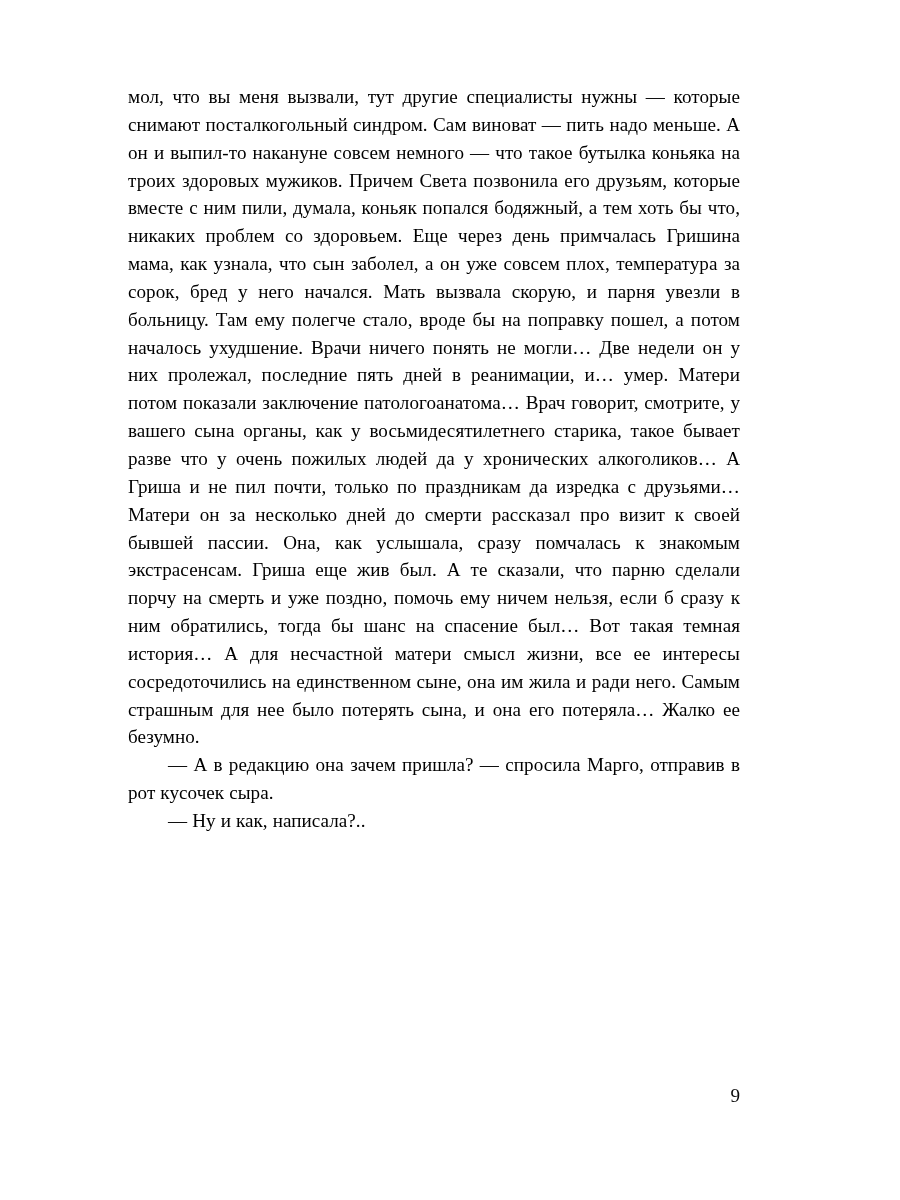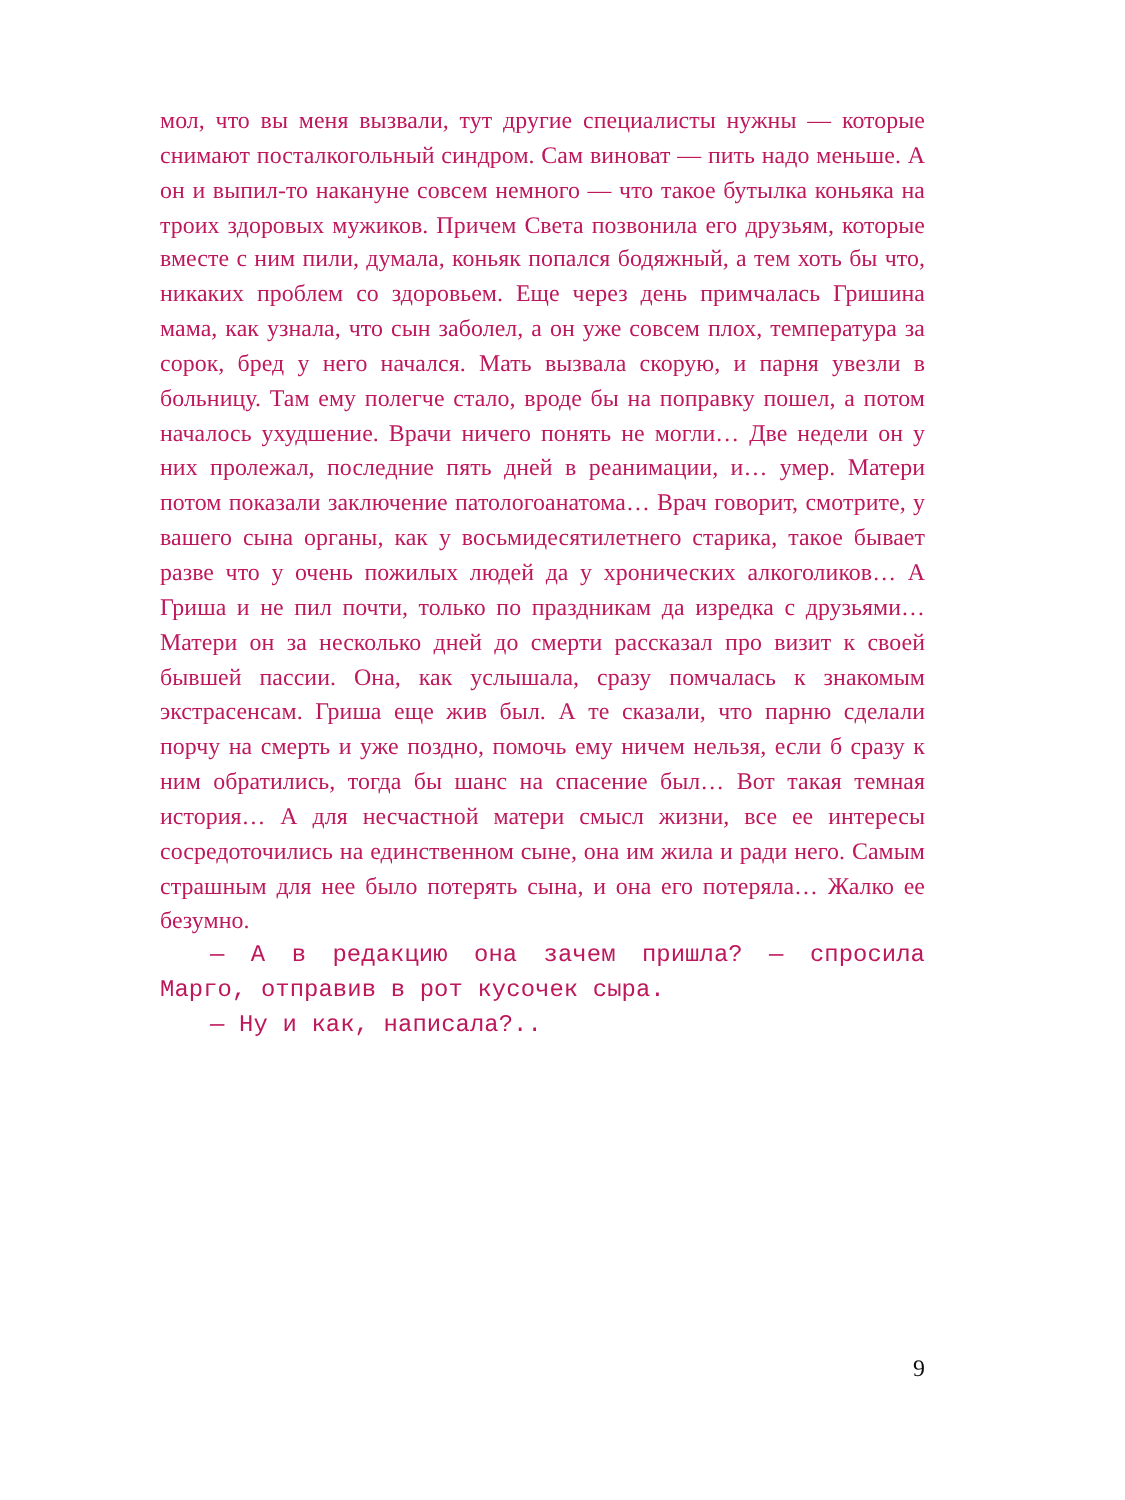--- a/index.html
+++ b/index.html
@@ -25,35 +25,34 @@
     top: 83px;
     width: 612px;
   }
 
   .para {
     margin: 0;
     font-size: 19.1px;
     line-height: 27.85px;
     text-align: justify;
     text-justify: inter-word;
-    color: #be185d;
+    color: #000000;
     -webkit-font-smoothing: antialiased;
     letter-spacing: 0.05px;
     word-spacing: 0.2px;
   }
 
   
   .para.continued {
     text-indent: 0;
   }
 
   
   .para.indented {
     text-indent: 40px;
-    font-family: Liberation Mono, monospace;
   }
 
   .page-number {
     position: absolute;
     right: 160px;
     top: 1086px;
     font-size: 19.1px;
     line-height: 1;
     color: #0d0d0d;
     font-family: "Liberation Serif", "DejaVu Serif", serif;

